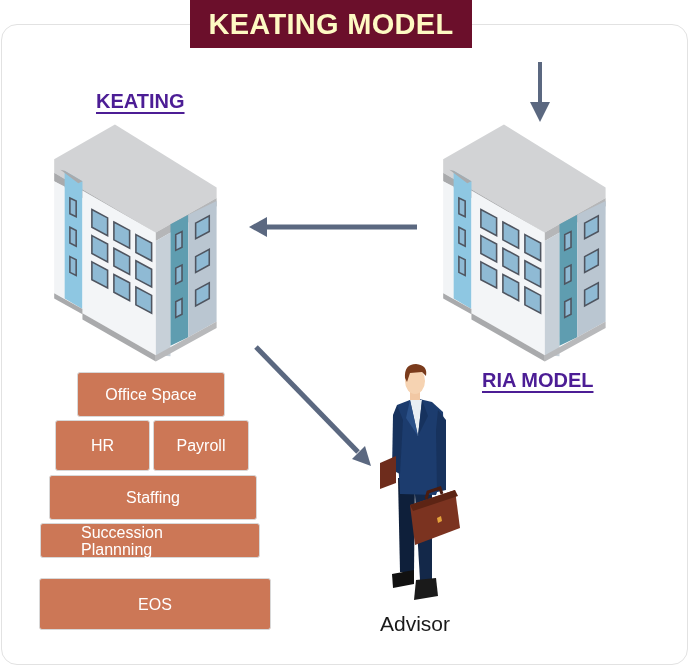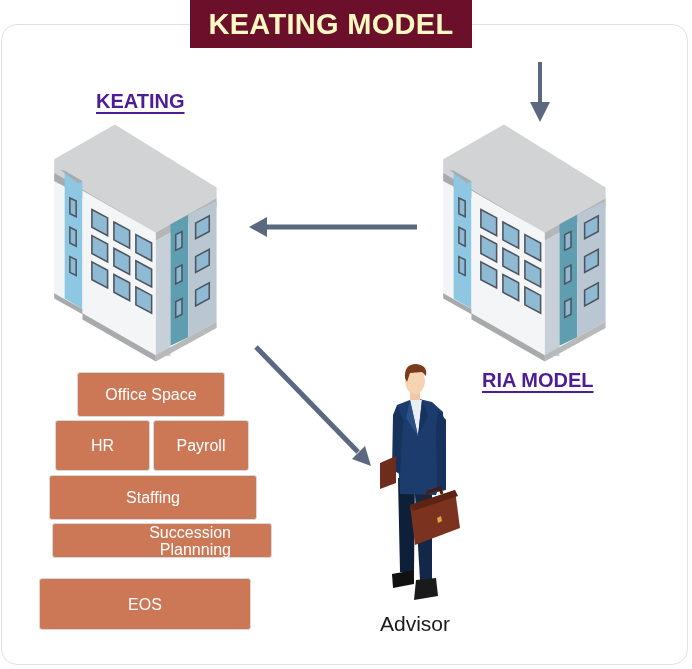--- a/index.html
+++ b/index.html
@@ -1,20 +1,20 @@
 <!DOCTYPE html>
 <html><head>
 <meta charset="utf-8">
 <style>
   html, body { margin:0; padding:0; background:#ffffff; }
   body { width:692px; height:669px; position:relative; overflow:hidden; font-family:"Liberation Sans", sans-serif; }
   .frame { position:absolute; left:1px; top:24px; width:687px; height:641px; border:1.5px solid #e2e2e2; border-radius:16px; box-sizing:border-box; }
   .title { position:absolute; left:190px; top:0; width:282px; height:48px; background:#6b0f2b; color:#fef9c3; font-weight:700; font-size:29px; display:flex; align-items:center; justify-content:center; letter-spacing:0.3px; }
   .label { position:absolute; color:#4c1d95; font-weight:700; font-size:20px; text-decoration:underline; text-underline-offset:4px; text-decoration-thickness:2px; }
-  .block { position:absolute; background:#cc7756; border:1px solid #d8d8d8; border-radius:3px; color:#ffffff; font-size:16px; display:flex; align-items:center; justify-content:center; text-align:right; line-height:17px; box-sizing:border-box; }
+  .block { position:absolute; background:#cc7756; border:1px solid #d8d8d8; border-radius:3px; color:#ffffff; font-size:16px; display:flex; align-items:center; justify-content:center; text-align:left; line-height:17px; box-sizing:border-box; }
   .advisor-label { position:absolute; left:380px; top:612px; font-size:21px; color:#1a1a1a; }
   svg.layer { position:absolute; left:0; top:0; }
 </style>
 </head>
 <body>
 
 <div class="frame"></div>
 
 <div class="title">KEATING MODEL</div>
 
@@ -121,16 +121,16 @@
   </g>
 </svg>
 
 <div class="label" style="left:96px; top:90px;">KEATING</div>
 <div class="label" style="left:482px; top:369px;">RIA MODEL</div>
 
 <div class="block" style="left:77px; top:372px; width:148px; height:45px;">Office Space</div>
 <div class="block" style="left:55px; top:420px; width:95px; height:51px;">HR</div>
 <div class="block" style="left:153px; top:420px; width:96px; height:51px;">Payroll</div>
 <div class="block" style="left:49px; top:475px; width:208px; height:45px;">Staffing</div>
-<div class="block" style="left:52px; top:523px; width:220px; height:35px; padding:0 40px;">Succession Plannning</div>
-<div class="block" style="left:39px; top:578px; width:212px; height:52px;">EOS</div>
+<div class="block" style="left:40px; top:523px; width:220px; height:35px; padding:0 40px;">Succession Plannning</div>
+<div class="block" style="left:39px; top:578px; width:232px; height:52px;">EOS</div>
 
 <div class="advisor-label">Advisor</div>
 
 </body></html>

